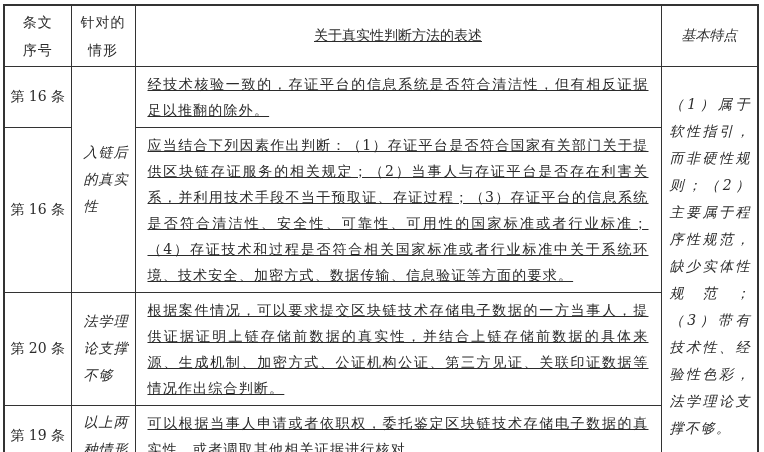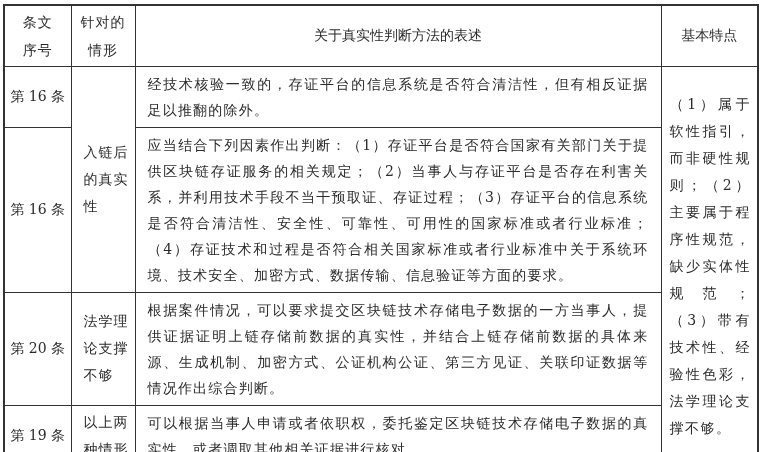--- a/index.html
+++ b/index.html
@@ -15,23 +15,23 @@
     border: 1px solid #333;
     font-weight: normal;
     font-size: 14px;
     line-height: 23px;
     vertical-align: middle;
     padding: 0;
   }
   th { text-align: center; }
   .c1 { width: 67px; text-align: center; }
   .c2 { width: 64px; }
-  .c3 { width: 526px; }
-  .c4 { width: 97px; }
-  .situation { padding-left: 12px !important; padding-right: 6px !important; line-height: 27px !important; letter-spacing: 1px; }
+  .c3 { width: 526px; text-decoration: underline; }
+  .c4 { width: 97px; font-style: italic; }
+  .situation { padding-left: 12px !important; padding-right: 6px !important; line-height: 27px !important; letter-spacing: 1px; font-style: italic; }
   .desc { padding: 4px 12px 4px 12px !important; text-align: justify; letter-spacing: 1.2px; line-height: 26px !important; }
   .feature { padding: 0 6px 0 8px !important; text-align: justify; letter-spacing: 1.5px; line-height: 27px !important; }
   .hdr-two { line-height: 28px !important; letter-spacing: 1px; }
   tr.r-head { height: 61px; }
   tr.r16 { height: 61px; margin-left: 24px; }
   tr.r17 { height: 159px; }
   tr.r18 { height: 109px; }
   tr.r19 { height: 54px; }
 </style>
 </head>

